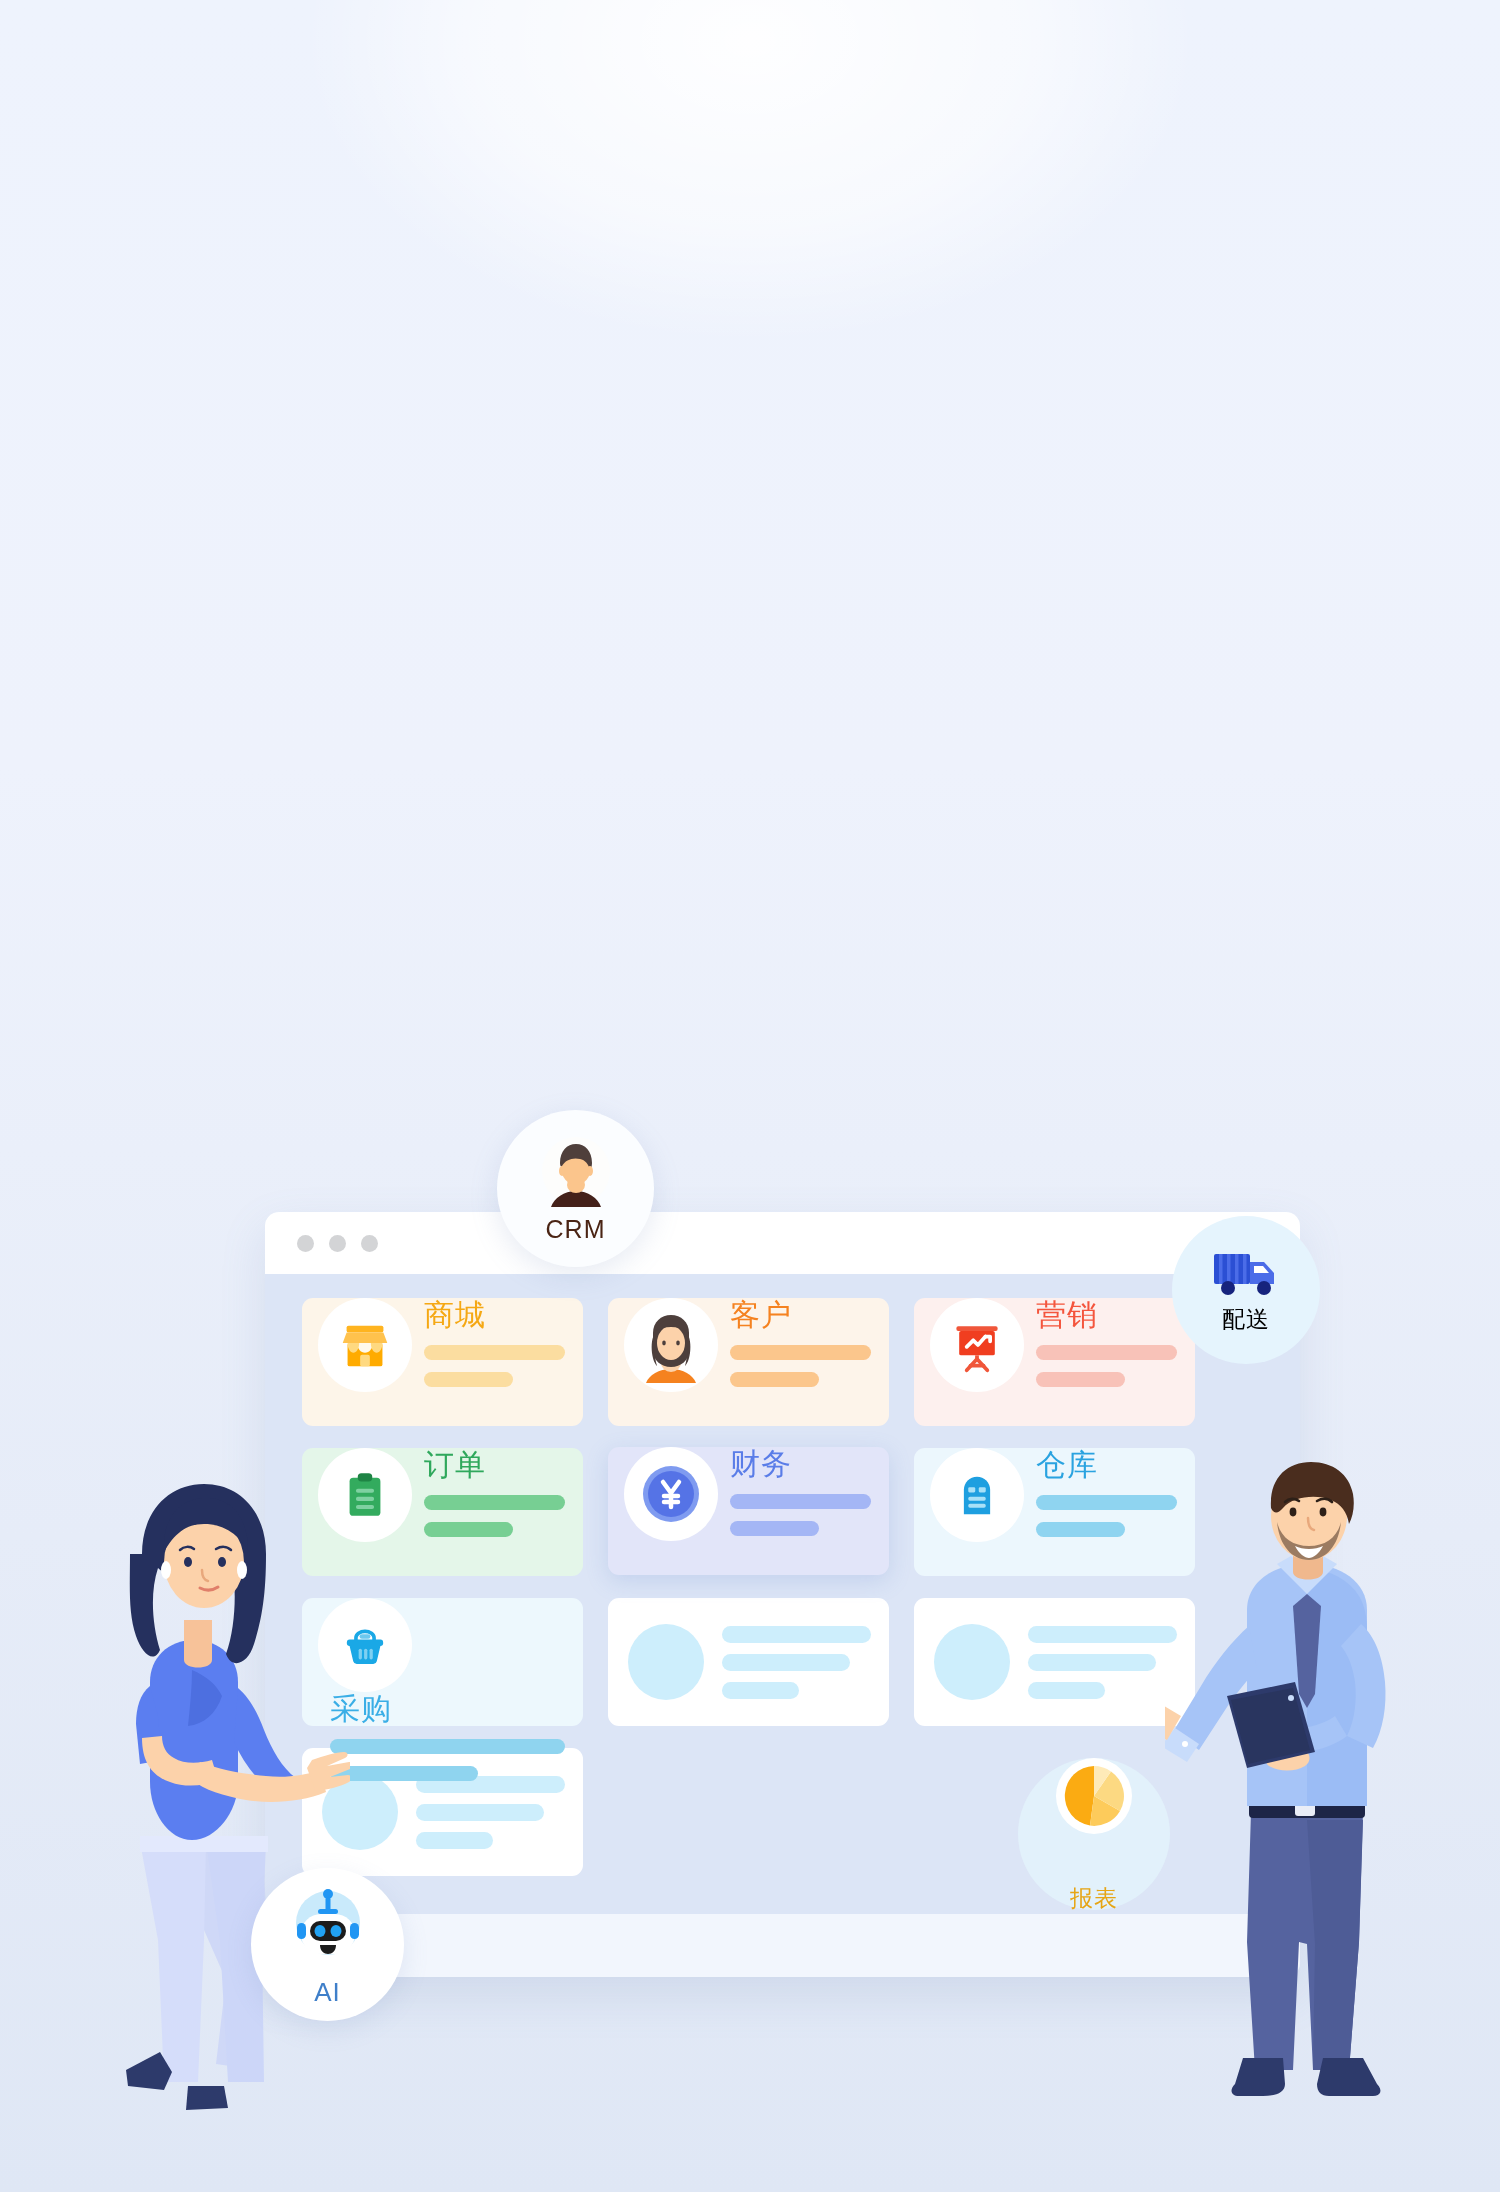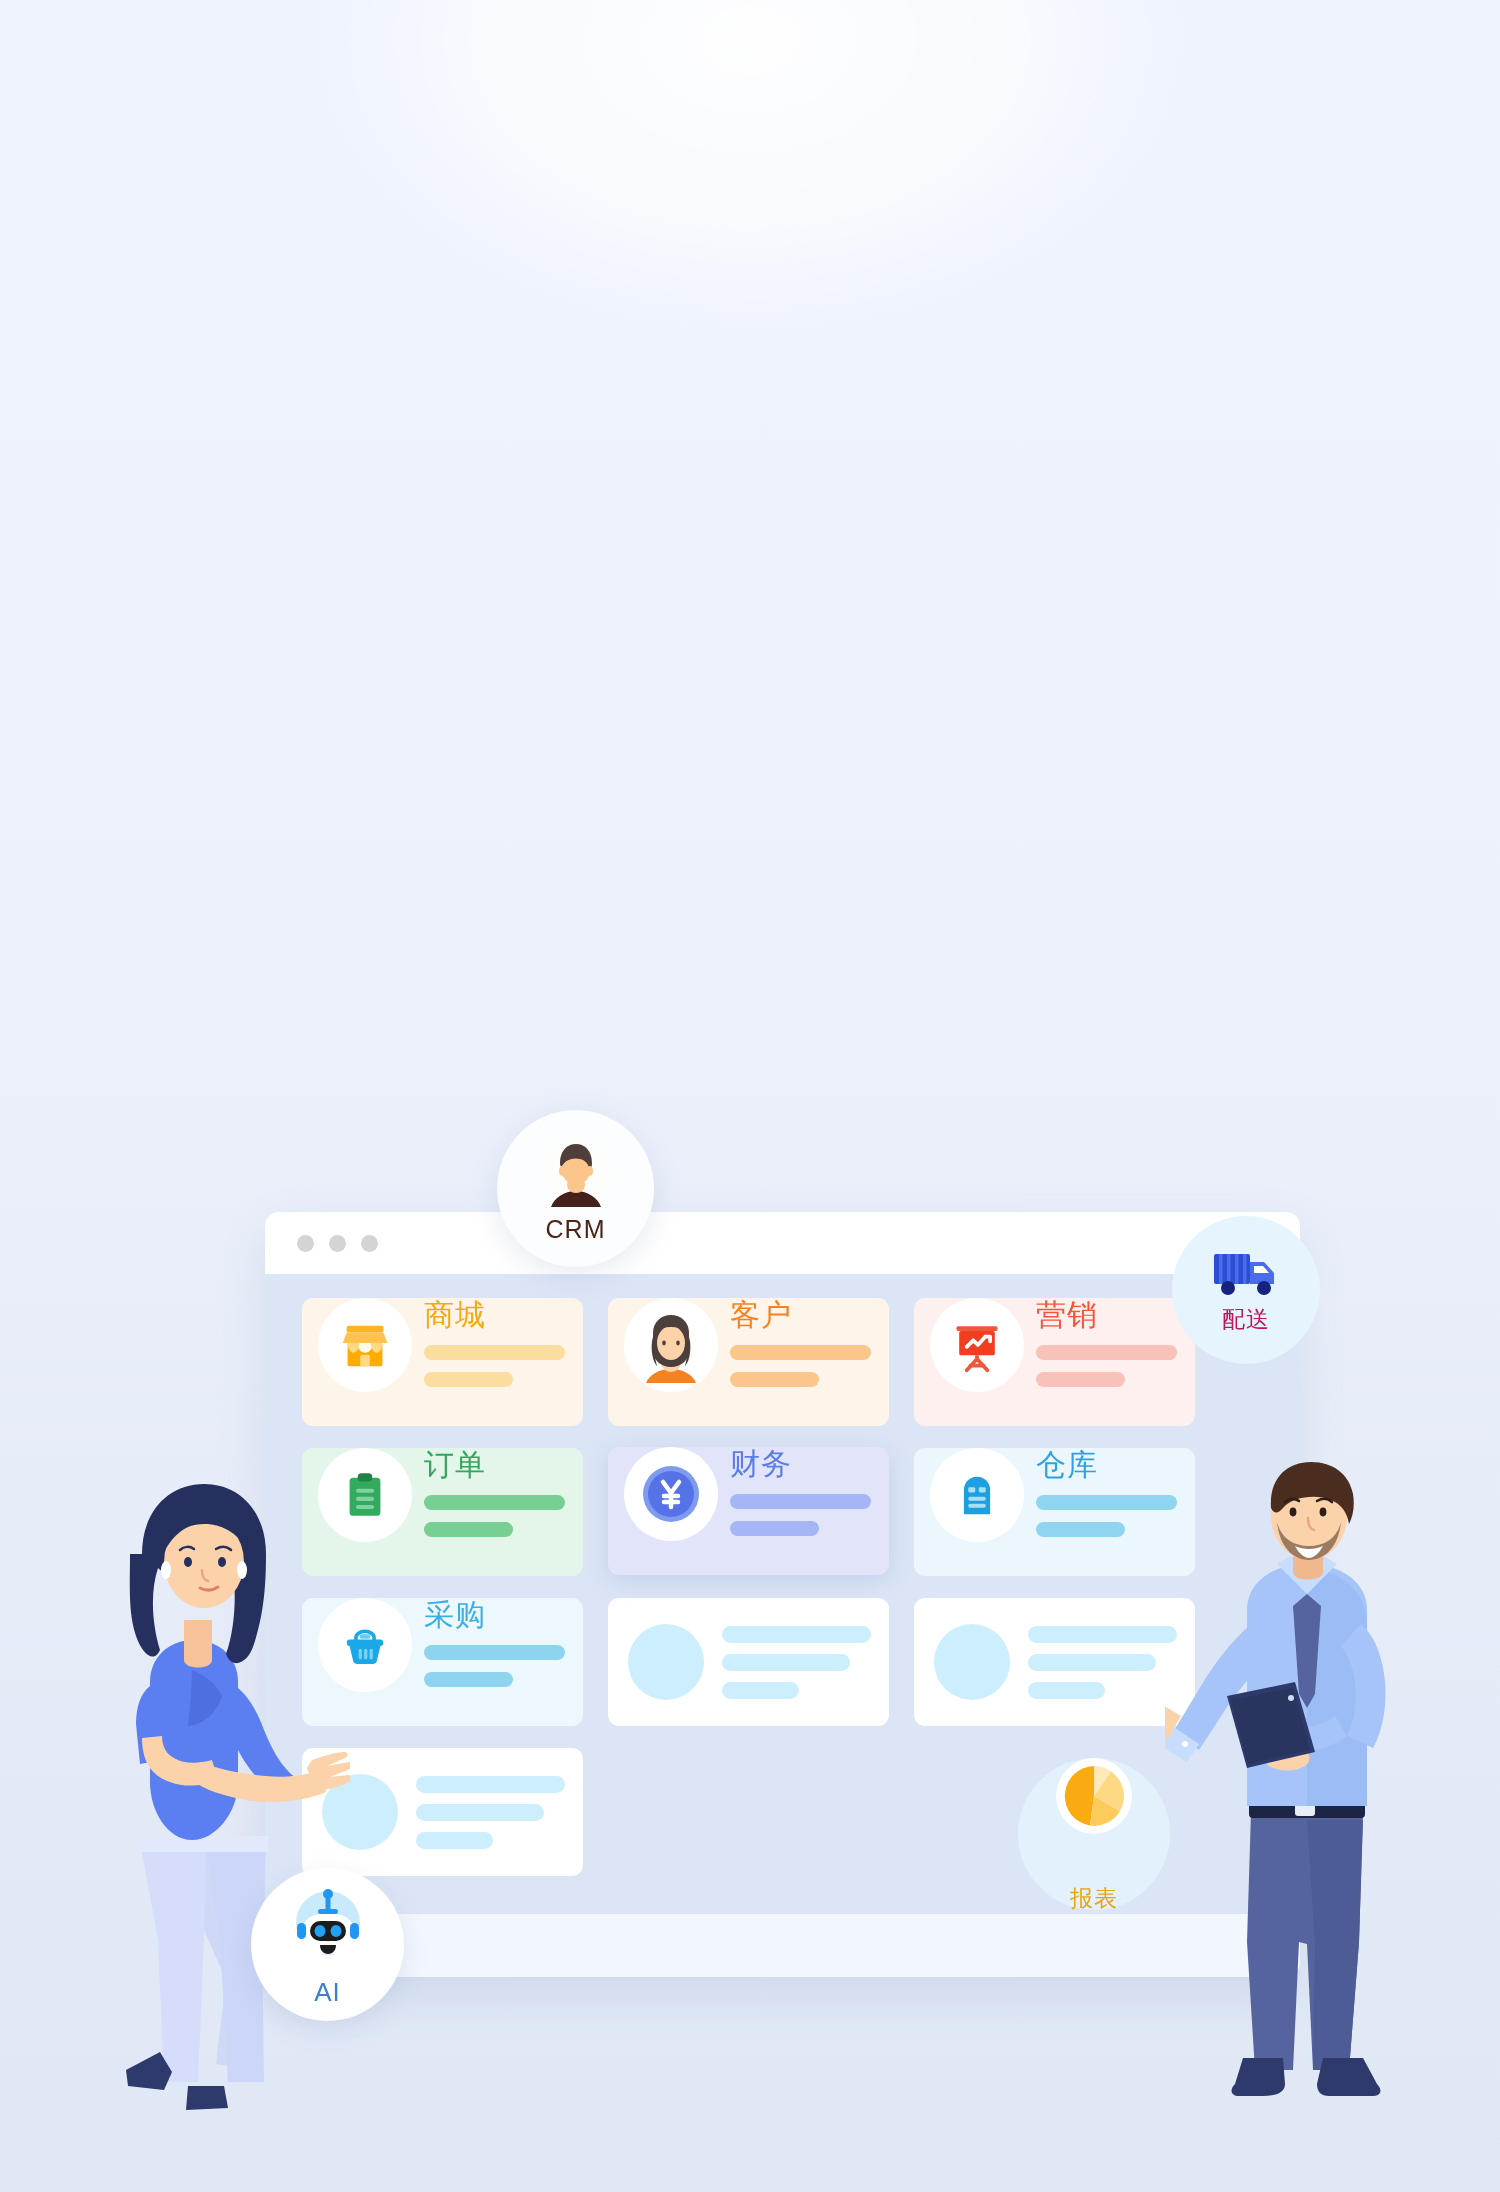--- a/index.html
+++ b/index.html
@@ -107,21 +107,21 @@
     left: 497px; top: 1110px; width: 157px; height: 157px;
     background: #fbfdff;
     box-shadow: 0 8px 28px rgba(120,145,190,0.18);
   }
   #badge-crm .badge-label { color: #4a2414; margin-top: 2px; font-size: 25px; }
 
   #badge-delivery {
     left: 1172px; top: 1216px; width: 148px; height: 148px;
     background: #e5f4fd;
   }
-  #badge-delivery .badge-label { color: #be185d; margin-top: 4px; }
+  #badge-delivery .badge-label { color: #000000; margin-top: 4px; }
 
   #badge-report {
     left: 1018px; top: 1758px; width: 152px; height: 152px;
     background: #e2f1fb;
     gap: 40px;
   }
   #badge-report .badge-label { color: #e6a515; margin-top: 6px; }
 
   #badge-ai {
     left: 251px; top: 1868px; width: 153px; height: 153px;
@@ -251,21 +251,21 @@
             <rect x="22" y="42" width="20" height="4.5" rx="2" fill="#a8e0f7"></rect>
           </svg>
         </div>
         <div class="card-text">
           <div class="card-title" style="color: rgb(42, 163, 224);">仓库</div>
           <div class="bar long" style="background: rgb(143, 212, 240);"></div>
           <div class="bar short" style="background: rgb(143, 212, 240);"></div>
         </div>
       </div>
 
-      <div class="module-card" style="background: rgb(237, 248, 253);">
+      <div class="module-card" style="background: rgb(237, 248, 253); flex-direction: column;">
         <div class="card-iconwrap">
           <svg width="58" height="58" viewBox="0 0 64 64">
             <path d="M22 28V24c0-4 4.5-7 10-7s10 3 10 7v4" stroke="#1aa8e6" stroke-width="4" fill="none" stroke-linecap="round"></path>
             <rect x="26" y="20" width="12" height="5" rx="2.5" fill="#6cc8ee"></rect>
             <rect x="12" y="26" width="40" height="7" rx="3" fill="#1aa8e6"></rect>
             <path d="M15 33h34l-4 17a4 4 0 0 1-4 3H23a4 4 0 0 1-4-3z" fill="#1aa8e6"></path>
             <rect x="25" y="36" width="3.6" height="12" rx="1.8" fill="#7ed0f2"></rect>
             <rect x="31" y="36" width="3.6" height="12" rx="1.8" fill="#7ed0f2"></rect>
             <rect x="37" y="36" width="3.6" height="12" rx="1.8" fill="#7ed0f2"></rect>
           </svg>

